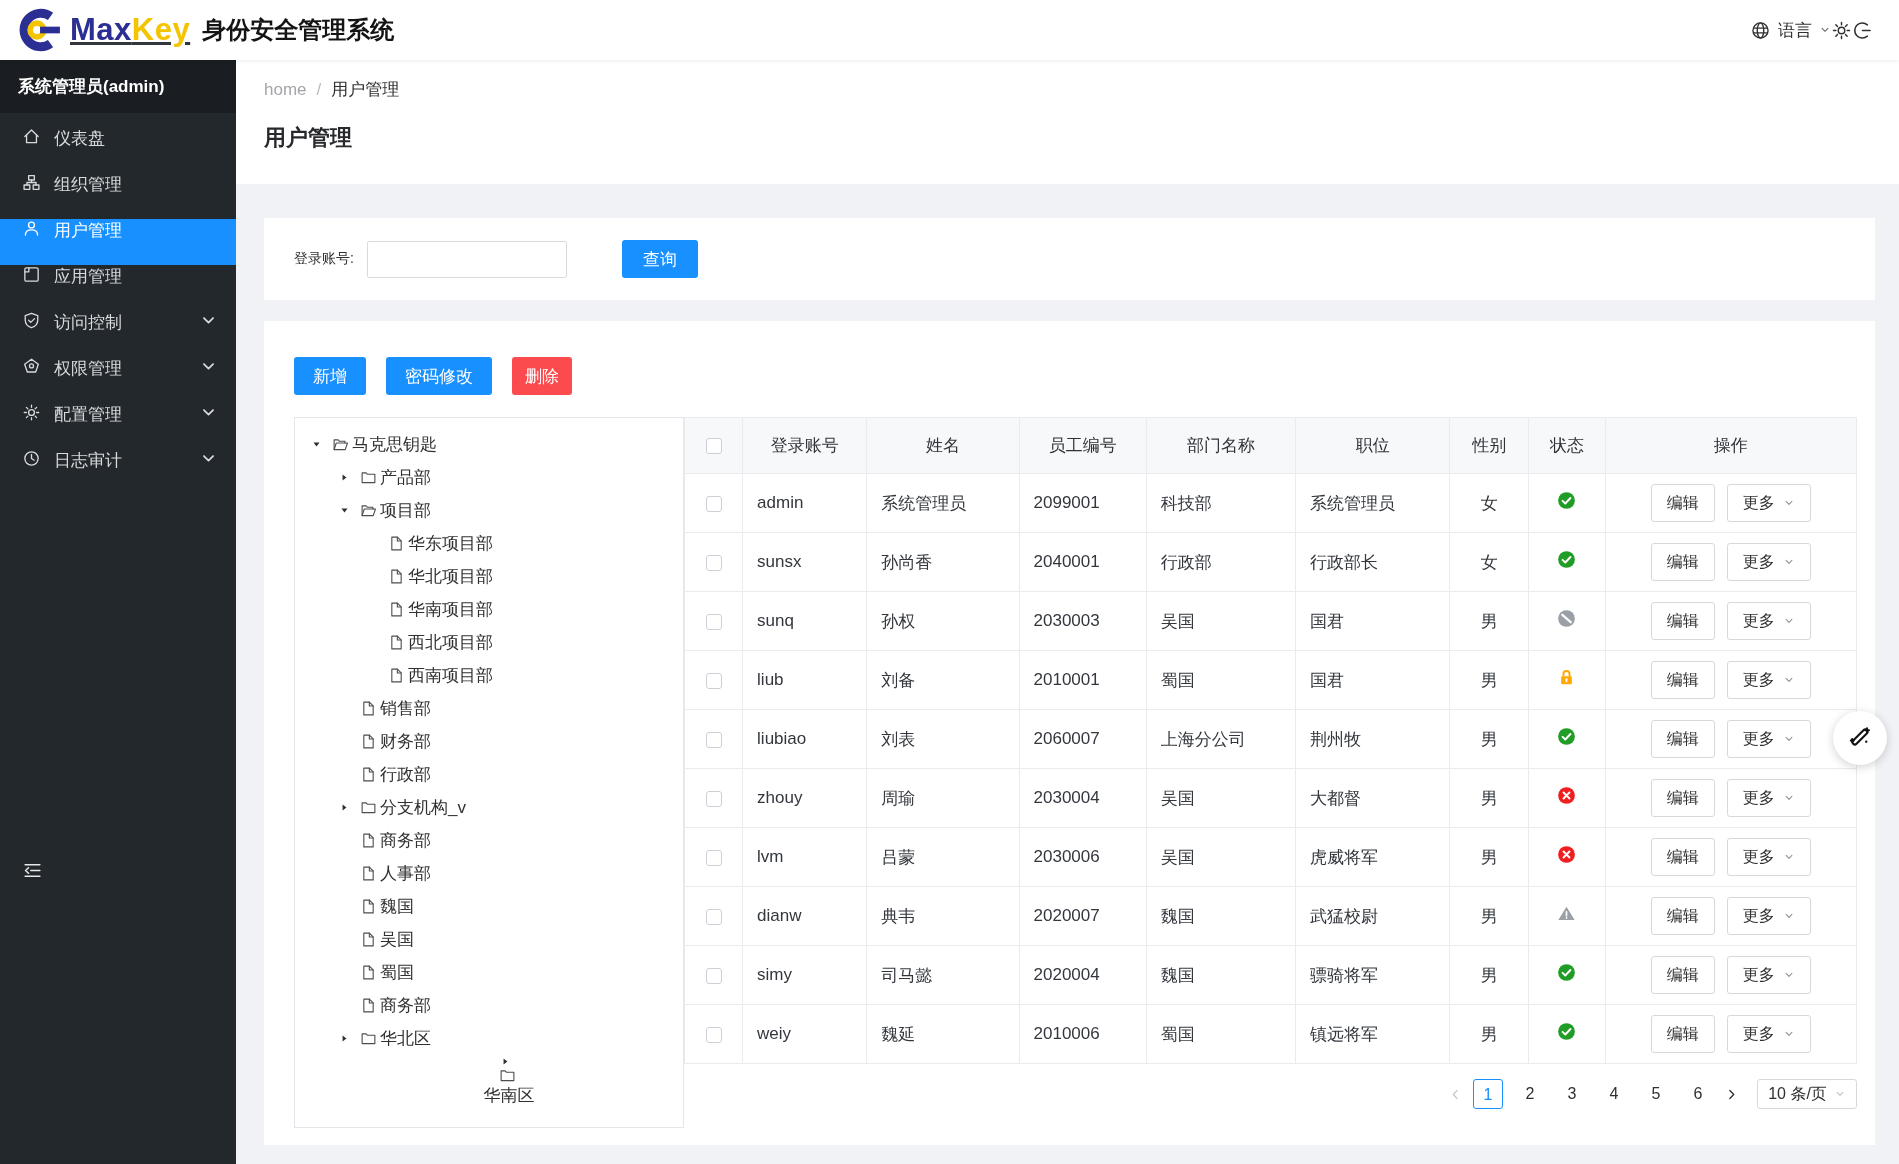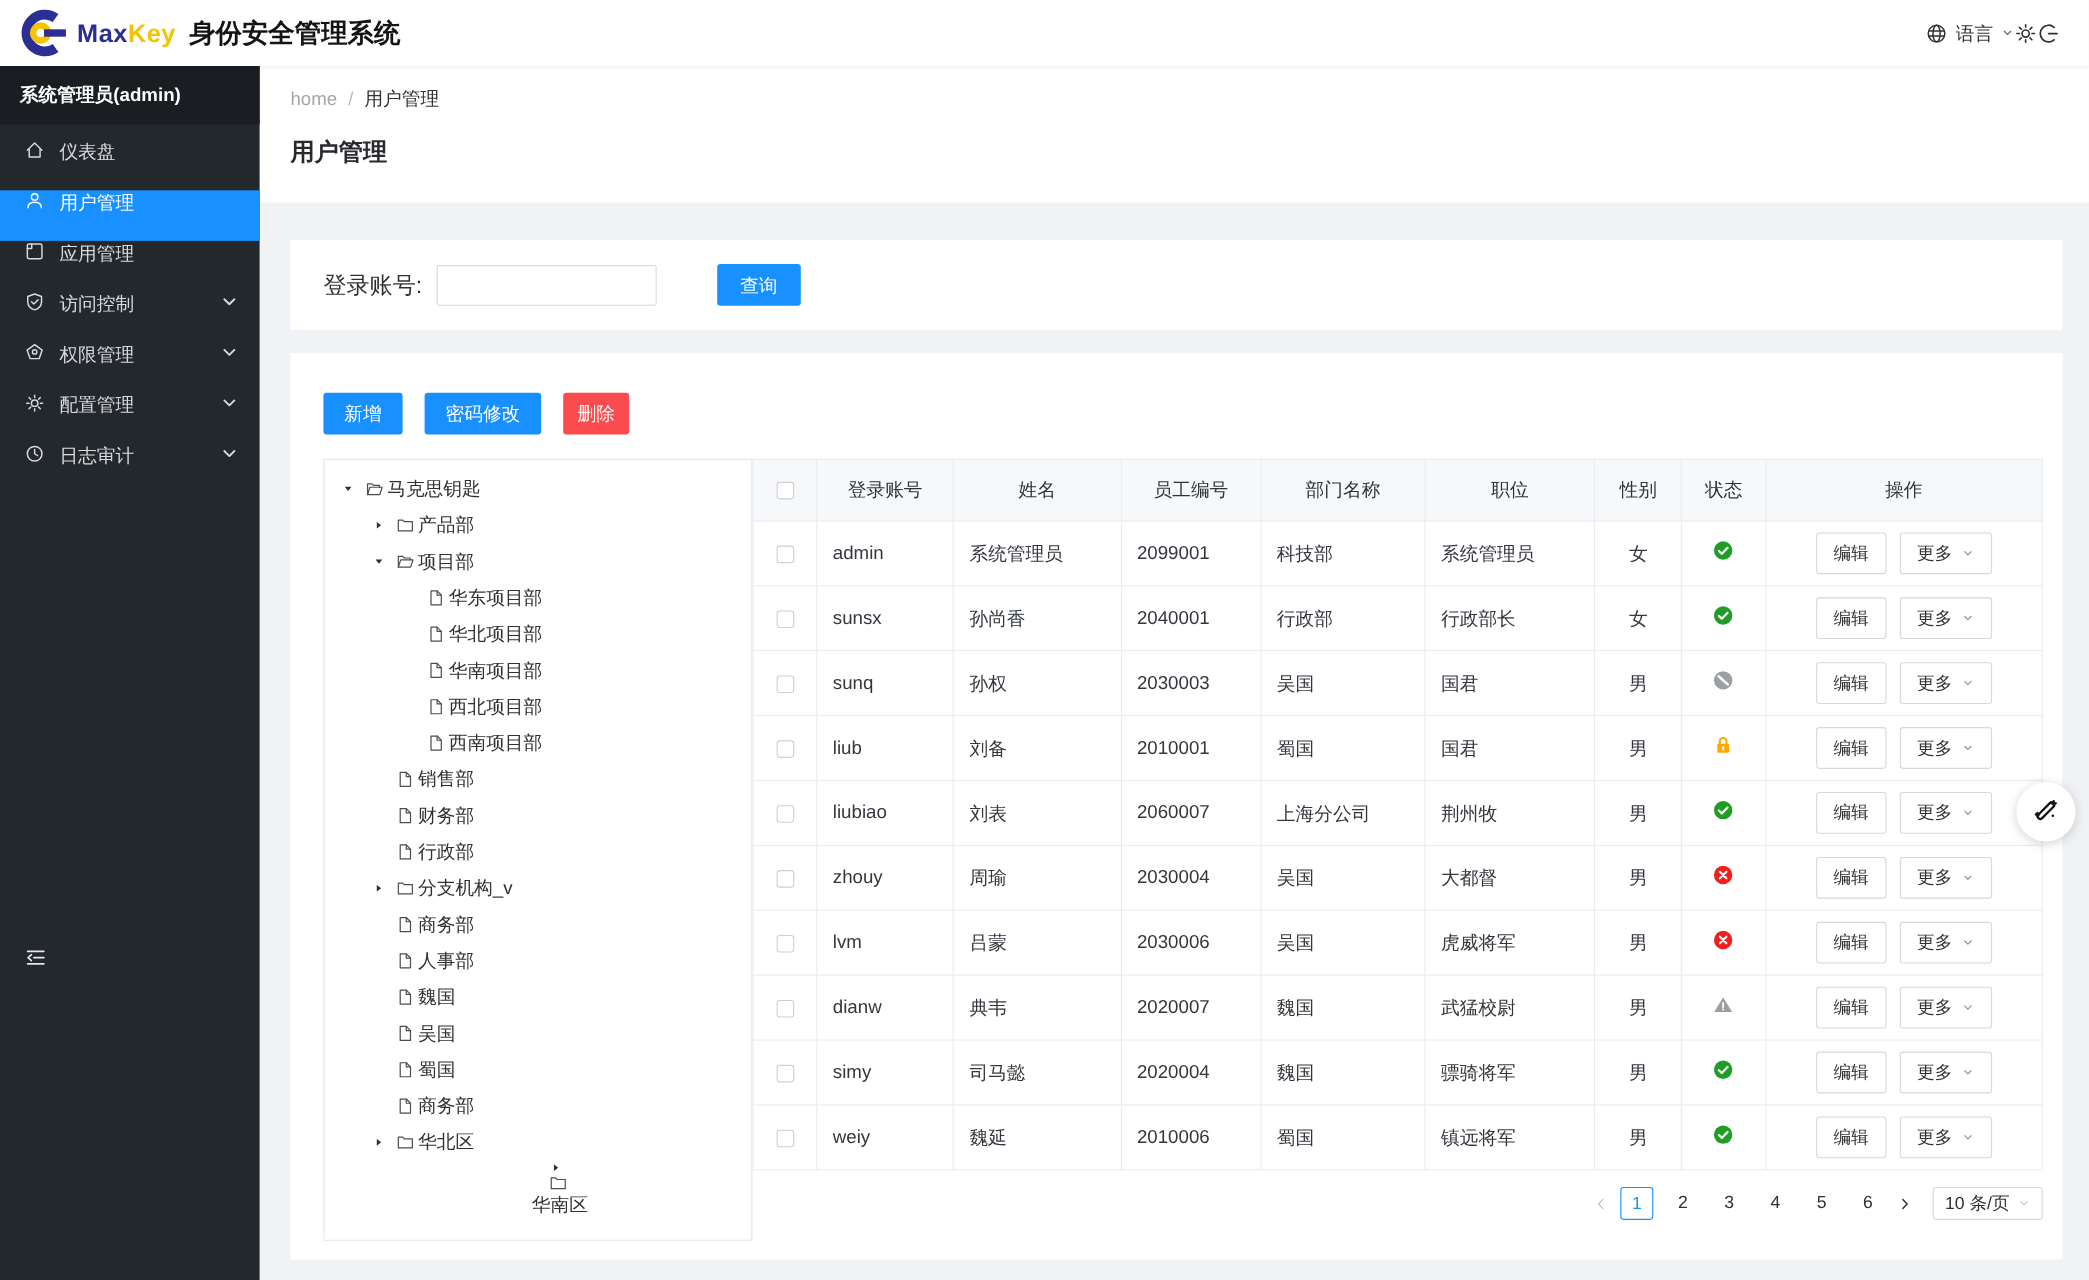--- a/index.html
+++ b/index.html
@@ -5,21 +5,21 @@
   * { margin:0; padding:0; box-sizing:border-box; }
   html,body { width:1899px; height:1164px; overflow:hidden;
     font-family:"Liberation Sans","DejaVu Sans",sans-serif; background:#f0f2f5; color:#33373d; }
   .icon { display:inline-flex; align-items:center; justify-content:center; }
   .icon svg { width:100%; height:100%; display:block; }
 
   
   .topbar { height:60px; background:#fff; display:flex; align-items:center;
     padding:0 26px 0 16px; box-shadow:0 1px 4px rgba(0,21,41,.08); position:relative; z-index:5; }
   .logo-mark { width:46px; height:46px; margin-right:8px; }
-  .brand { font-size:23px; font-weight:700; letter-spacing:.5px; }
+  .brand { font-size:31px; font-weight:700; letter-spacing:.5px;text-decoration:underline; }
   .brand .max { color:#2b2e92; } .brand .key { color:#f4c400; }
   .app-title { font-size:24px; font-weight:700; color:#141414; margin-left:12px; }
   .topbar-right { margin-left:auto; display:flex; }
   .top-item { display:flex; align-items:center; gap:7px; font-size:17px; color:#303030; cursor:pointer; }
   .top-item .icon { width:21px; height:21px; color:#303030; }
   .top-item .chev { width:12px; height:12px; color:#666; }
 
   
   .layout { display:flex; height:1104px; }
   .sidebar { width:236px; background:#23282d; position:relative; flex:none; }
@@ -40,21 +40,21 @@
   .head-card { background:#fff; height:124px; padding:18px 24px 0 28px; }
   .breadcrumb { font-size:17px; display:flex; gap:10px; align-items:center; }
   .breadcrumb .home { color:#a3a5a8; cursor:pointer; }
   .breadcrumb .sep { color:#b9bbbe; }
   .breadcrumb .current { color:#303030; }
   .page-title { font-size:22px; font-weight:600; color:#27292c; margin-top:22px; }
 
   
   .search-card { background:#fff; margin:34px 24px 0 28px; height:82px;
     display:flex; align-items:center; padding-left:30px; }
-  .search-label { font-size:21px; color:#303030; margin-right:13px; }
+  .search-label { font-size:14px; color:#303030; margin-right:13px; }
   .search-input { width:200px; height:37px; border:1px solid #d7dade; border-radius:2px;
     font-size:16px; padding:0 10px; outline:none; background:#fff; }
   .btn { border:none; border-radius:3px; color:#fff; font-size:17px; height:38px; cursor:pointer;
     font-family:inherit; }
   .btn-blue { background:#1890ff; }
   .btn-danger { background:#fc4b4e; }
   .search-btn { width:76px; margin-left:55px; }
 
   
   .content-card { background:#fff; margin:21px 24px 0 28px; height:824px; padding:36px 18px 0 30px; }
@@ -161,20 +161,31 @@
     <ul class="menu">
         <li class="menu-item">
           <span class="icon ">
             <svg viewBox="0 0 20 20" fill="none" stroke="currentColor" stroke-linecap="round" stroke-linejoin="round" stroke-width="1.4">
               <path d="M3 10 L10 3.2 L17 10"></path>
               <path d="M4.8 8.6 V16.5 H15.2 V8.6"></path>
             </svg>
           </span>
           <span>仪表盘</span>
         </li>
+        <li class="menu-item">
+          <span class="icon ">
+            <svg viewBox="0 0 20 20" fill="none" stroke="currentColor" stroke-linecap="round" stroke-linejoin="round" stroke-width="1.4">
+              <rect x="7" y="2.8" width="6" height="4.6"></rect>
+              <rect x="2.2" y="12.6" width="6" height="4.6"></rect>
+              <rect x="11.8" y="12.6" width="6" height="4.6"></rect>
+              <path d="M10 7.4 V10 M5.2 12.6 V10 H14.8 V12.6"></path>
+            </svg>
+          </span>
+          <span>组织管理</span>
+        </li>
         <li class="menu-item active">
           <span class="icon ">
             <svg viewBox="0 0 20 20" fill="none" stroke="currentColor" stroke-linecap="round" stroke-linejoin="round" stroke-width="1.4">
               <circle cx="10" cy="6.3" r="3.1"></circle>
               <path d="M3.6 16.8 C3.6 13.2 6.4 11.4 10 11.4 C13.6 11.4 16.4 13.2 16.4 16.8"></path>
             </svg>
           </span>
           <span>用户管理</span>
         </li>
         <li class="menu-item">

